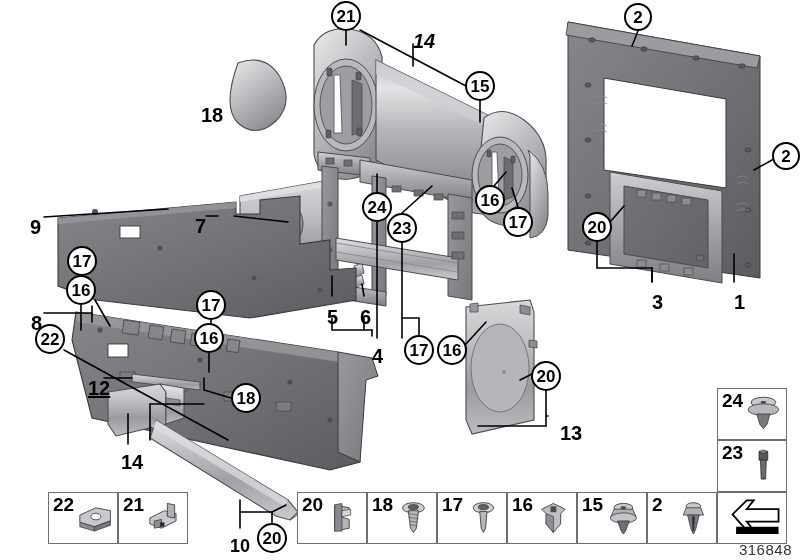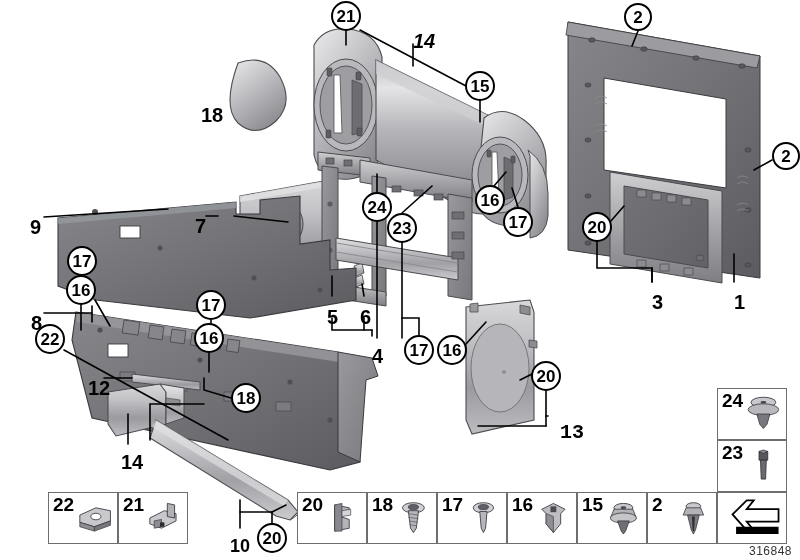--- a/index.html
+++ b/index.html
@@ -59,21 +59,21 @@
     position: absolute;
     right: 2px;
     top: 2px;
     bottom: 2px;
     width: 60%;
   }
   #imageid {
     position: absolute;
     right: 8px;
     bottom: 2px;
-    font-size: 12px;
+    font-size: 15px;
     color: #333333;
     letter-spacing: 0.5px;
   }
 </style>
 </head>
 <body>
 
 <div id="page">
 
   <svg id="canvas" viewBox="0 0 800 560">
@@ -431,22 +431,22 @@
       <div class="plainnum" style="left: 413px; top: 31px; font-size: 20px; font-style: italic;">14</div>
       <div class="plainnum" style="left: 201px; top: 105px; font-size: 20px;">18</div>
       <div class="plainnum" style="left: 30px; top: 217px; font-size: 20px;">9</div>
       <div class="plainnum" style="left: 195px; top: 216px; font-size: 20px;">7</div>
       <div class="plainnum" style="left: 31px; top: 313px; font-size: 20px;">8</div>
       <div class="plainnum" style="left: 652px; top: 292px; font-size: 20px;">3</div>
       <div class="plainnum" style="left: 734px; top: 292px; font-size: 20px;">1</div>
       <div class="plainnum" style="left: 327px; top: 307px; font-size: 20px;">5</div>
       <div class="plainnum" style="left: 360px; top: 307px; font-size: 20px;">6</div>
       <div class="plainnum" style="left: 372px; top: 346px; font-size: 20px;">4</div>
-      <div class="plainnum" style="left: 560px; top: 423px; font-size: 20px; font-family: Liberation Mono, monospace;">13</div>
-      <div class="plainnum" style="left: 88px; top: 378px; font-size: 20px;">12</div>
+      <div class="plainnum" style="left: 560px; top: 423px; font-size: 20px;">13</div>
+      <div class="plainnum" style="left: 88px; top: 378px; font-size: 20px; text-decoration: underline;">12</div>
       <div class="plainnum" style="left: 121px; top: 452px; font-size: 20px;">14</div>
       <div class="plainnum" style="left: 230px; top: 537px; font-size: 18px;">10</div>
     </div>
 
   <div id="legend-layer">
       <div class="legend-box" style="left: 48px; top: 492px; width: 70px; height: 52px;">
         <div class="legend-num">22</div>
         <div class="legend-art"><svg viewBox="0 0 56 52" width="100%" height="100%" preserveAspectRatio="xMidYMid meet">
             <path d="M8,22 L30,12 L50,16 L50,30 L28,38 L8,32 Z" fill="#c9c9cd" stroke="#3a3a3e" stroke-width="1.2"></path>
             <ellipse cx="30" cy="24" rx="7" ry="4.5" fill="#ffffff" stroke="#3a3a3e" stroke-width="1.2"></ellipse>

